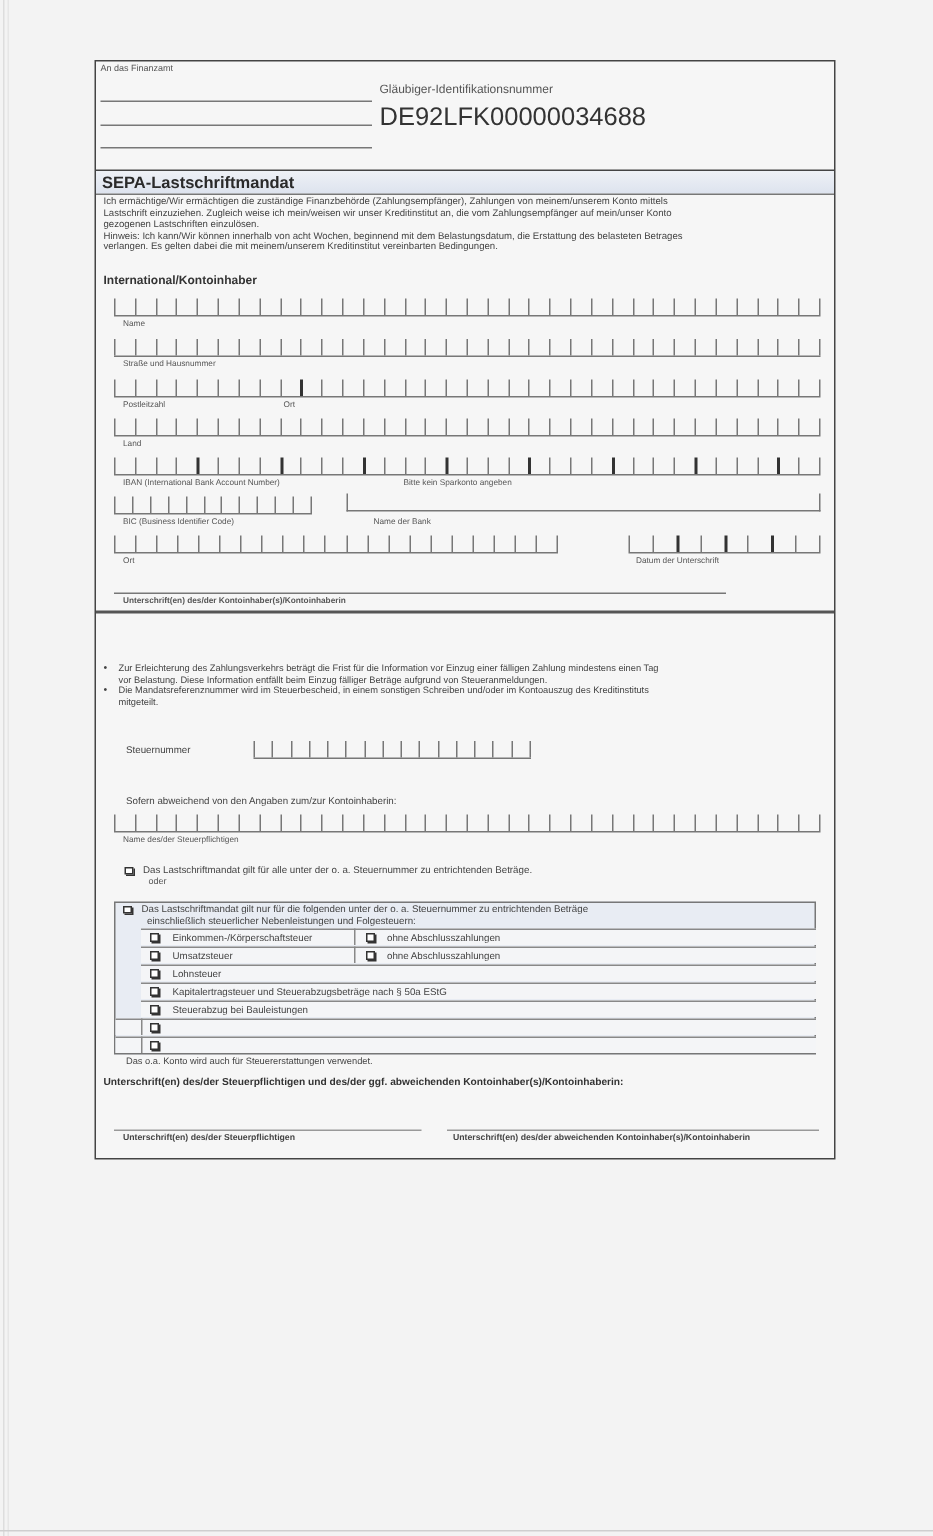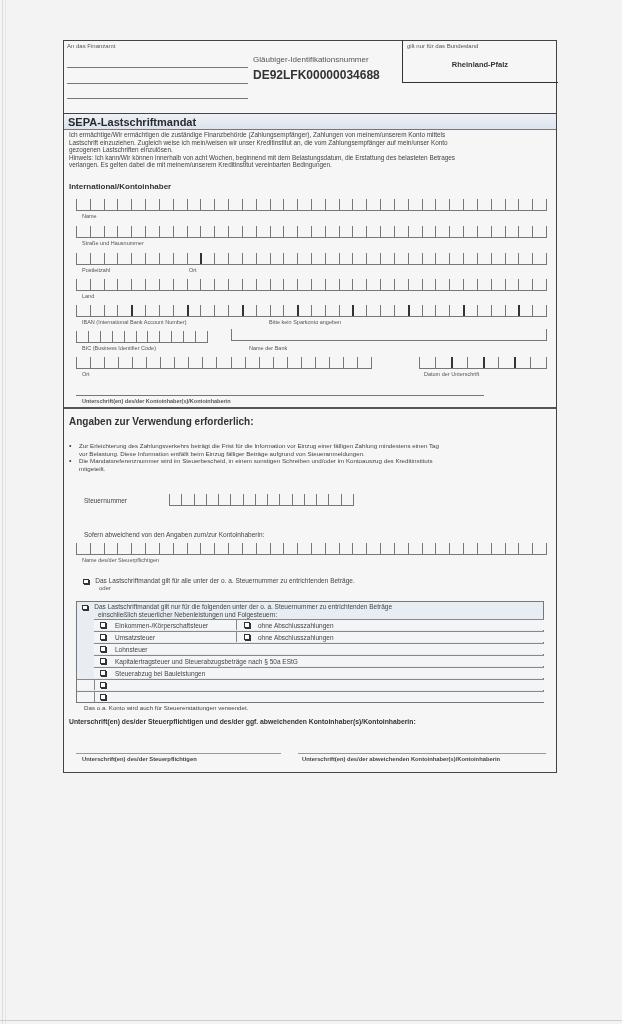--- a/index.html
+++ b/index.html
@@ -39,25 +39,21 @@
 <div class="page-edge-left"></div>
 <div class="page-edge-bottom"></div>
 
 <div class="form">
 
   <div class="abs tiny" style="left:3px;top:2px;">An das Finanzamt</div>
   <div class="hline" style="left:3px;top:26px;width:181px;"></div>
   <div class="hline" style="left:3px;top:42px;width:181px;"></div>
   <div class="hline" style="left:3px;top:57px;width:181px;"></div>
   <div class="abs" style="left:189px;top:14px;font-size:8px;color:#555;">Gläubiger-Identifikationsnummer</div>
-  <div class="abs" style="left:189px;top:27px;font-size:12px;color:#333;font-weight:bold;">DE92LFK00000034688</div>
-  <div class="bund-box">
-    <div class="abs tiny" style="left:4px;top:3px;">gilt nur für das Bundesland</div>
-    <div class="abs" style="left:0;width:154px;text-align:center;top:20px;font-size:7.5px;font-weight:bold;color:#333;">Rheinland-Pfalz</div>
-  </div>
+  <div class="abs" style="left:189px;top:27px;font-size:17px;color:#333;">DE92LFK00000034688</div>
 
   <div class="sec-title">SEPA-Lastschriftmandat</div>
   <div class="abs small" style="left:5px;top:90px;width:485px;">
     <div>Ich ermächtige/Wir ermächtigen die zuständige Finanzbehörde (Zahlungsempfänger), Zahlungen von meinem/unserem Konto mittels</div>
     <div>Lastschrift einzuziehen. Zugleich weise ich mein/weisen wir unser Kreditinstitut an, die vom Zahlungsempfänger auf mein/unser Konto</div>
     <div>gezogenen Lastschriften einzulösen.</div>
     <div>Hinweis: Ich kann/Wir können innerhalb von acht Wochen, beginnend mit dem Belastungsdatum, die Erstattung des belasteten Betrages</div>
     <div>verlangen. Es gelten dabei die mit meinem/unserem Kreditinstitut vereinbarten Bedingungen.</div>
   </div>
   <div class="sub" style="left:5px;top:141px;">International/Kontoinhaber</div>
@@ -314,21 +310,20 @@
     </div>
   <div class="lbl" style="left:18px;top:330px;">Ort</div>
   <div class="lbl" style="left:360px;top:330px;">Datum der Unterschrift</div>
 
   <div class="hline" style="left:12px;top:354px;width:408px;"></div>
   <div class="lbl" style="left:18px;top:357px;font-weight:bold;">Unterschrift(en) des/der Kontoinhaber(s)/Kontoinhaberin</div>
 
   <div class="hline" style="left:0;top:366px;width:492px;background:#555;height:1.5px;"></div>
 
   <div class="h2" style="left:5px;top:374px;width:485px;">
-    <div>Angaben zur Verwendung erforderlich:</div>
   </div>
   <ul class="bullets" style="left:5px;top:401px;width:485px;">
     <li>
       <div>Zur Erleichterung des Zahlungsverkehrs beträgt die Frist für die Information vor Einzug einer fälligen Zahlung mindestens einen Tag</div>
       <div>vor Belastung. Diese Information entfällt beim Einzug fälliger Beträge aufgrund von Steueranmeldungen.</div>
     </li>
     <li>
       <div>Die Mandatsreferenznummer wird im Steuerbescheid, in einem sonstigen Schreiben und/oder im Kontoauszug des Kreditinstituts</div>
       <div>mitgeteilt.</div>
     </li>

